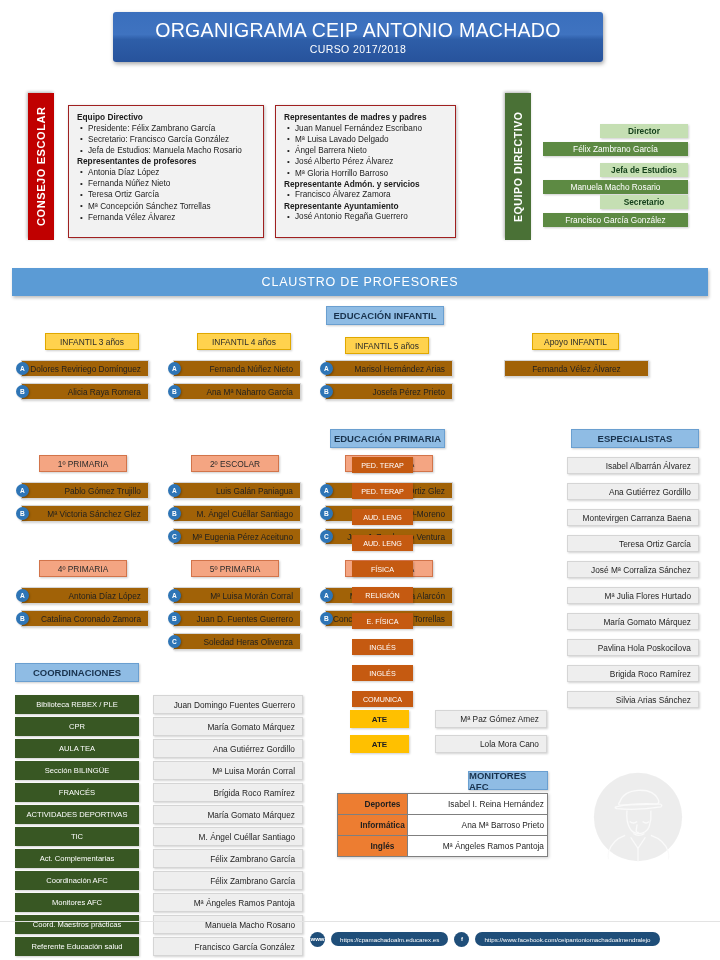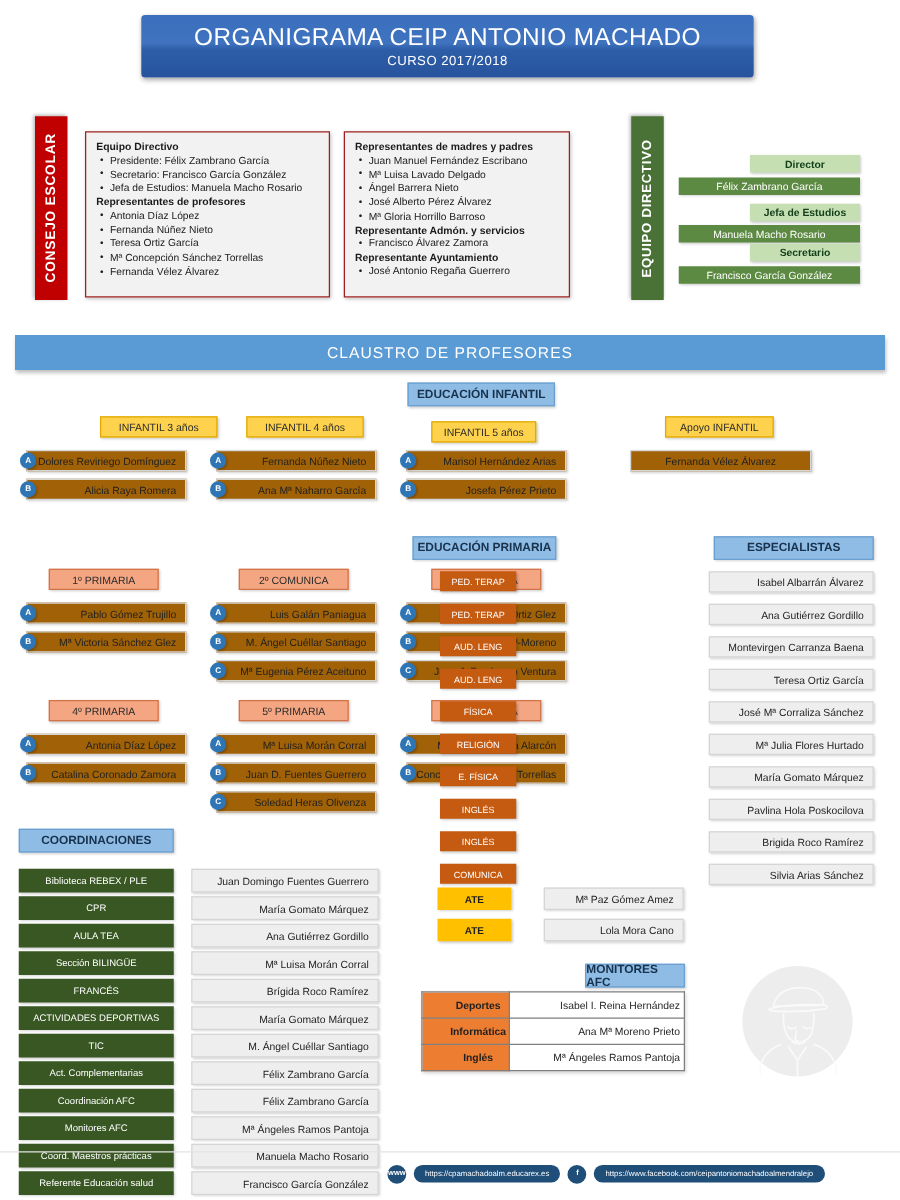--- a/index.html
+++ b/index.html
@@ -199,21 +199,21 @@
 <div class="ed-name" style="left:543px; top:142px; width:145px;">Félix Zambrano García</div>
 <div class="ed-role" style="left:600px; top:163px; width:88px;">Jefa de Estudios</div>
 <div class="ed-name" style="left:543px; top:180px; width:145px;">Manuela Macho Rosario</div>
 <div class="ed-role" style="left:600px; top:195px; width:88px;">Secretario</div>
 <div class="ed-name" style="left:543px; top:213px; width:145px;">Francisco García González</div>
 
 <div class="claustro">CLAUSTRO DE PROFESORES</div>
 
 <div class="sec-head" style="left:326px; top:306px; width:118px;">EDUCACIÓN INFANTIL</div>
 
-<div class="glabel yellow" style="left:45px; top:333px; width:94px;margin-left:35px;">INFANTIL 3 años</div>
+<div class="glabel yellow" style="left:45px; top:333px; width:94px;">INFANTIL 3 años</div>
 <div class="bullet" style="left:16px; top:362px;">A</div>
 <div class="npill" style="left:21px; top:360px; width:128px;">Dolores Reviriego Domínguez</div>
 <div class="bullet" style="left:16px; top:385px;">B</div>
 <div class="npill" style="left:21px; top:383px; width:128px;">Alicia Raya Romera</div>
 
 <div class="glabel yellow" style="left:197px; top:333px; width:94px;">INFANTIL 4 años</div>
 <div class="bullet" style="left:168px; top:362px;">A</div>
 <div class="npill" style="left:173px; top:360px; width:128px;">Fernanda Núñez Nieto</div>
 <div class="bullet" style="left:168px; top:385px;">B</div>
 <div class="npill" style="left:173px; top:383px; width:128px;">Ana Mª Naharro García</div>
@@ -228,21 +228,21 @@
 <div class="npill" style="left:504px; top:360px; width:145px; justify-content:center; padding-right:0;">Fernanda Vélez Álvarez</div>
 
 <div class="sec-head" style="left:330px; top:429px; width:115px;">EDUCACIÓN PRIMARIA</div>
 
 <div class="glabel orange" style="left:39px; top:455px; width:88px;">1º PRIMARIA</div>
 <div class="bullet" style="left:16px; top:484px;">A</div>
 <div class="npill" style="left:21px; top:482px; width:128px;">Pablo Gómez Trujillo</div>
 <div class="bullet" style="left:16px; top:507px;">B</div>
 <div class="npill" style="left:21px; top:505px; width:128px;">Mª Victoria Sánchez Glez</div>
 
-<div class="glabel orange" style="left:191px; top:455px; width:88px;">2º COMUNICA</div>
+<div class="glabel orange" style="left:191px; top:455px; width:88px;">2º ESCOLAR</div>
 <div class="bullet" style="left:168px; top:484px;">A</div>
 <div class="npill" style="left:173px; top:482px; width:128px;">Luis Galán Paniagua</div>
 <div class="bullet" style="left:168px; top:507px;">B</div>
 <div class="npill" style="left:173px; top:505px; width:128px;">M. Ángel Cuéllar Santiago</div>
 <div class="bullet" style="left:168px; top:530px;">C</div>
 <div class="npill" style="left:173px; top:528px; width:128px;">Mª Eugenia Pérez Aceituno</div>
 
 <div class="glabel orange" style="left:345px; top:455px; width:88px;">3º PRIMARIA</div>
 <div class="bullet" style="left:320px; top:484px;">A</div>
 <div class="npill" style="left:325px; top:482px; width:128px;">Isabel Mª Ortiz Glez</div>
@@ -328,21 +328,21 @@
 
 <div class="sec-head" id="monitores-head">MONITORES AFC</div>
 <table class="afc-table">
   <tbody>
       <tr>
     <td class="afc-cat">Deportes</td>
     <td class="afc-name">Isabel I. Reina Hernández</td>
   </tr>
   <tr>
     <td class="afc-cat">Informática</td>
-    <td class="afc-name">Ana Mª Moreno Prieto</td>
+    <td class="afc-name">Ana Mª Barroso Prieto</td>
   </tr>
   <tr>
     <td class="afc-cat">Inglés</td>
     <td class="afc-name">Mª Ángeles Ramos Pantoja</td>
   </tr>
 </tbody>
   </table>
 
 <svg id="watermark" viewBox="0 0 100 100">
   <circle cx="50" cy="50" r="48" fill="#e0e0e0"></circle>

